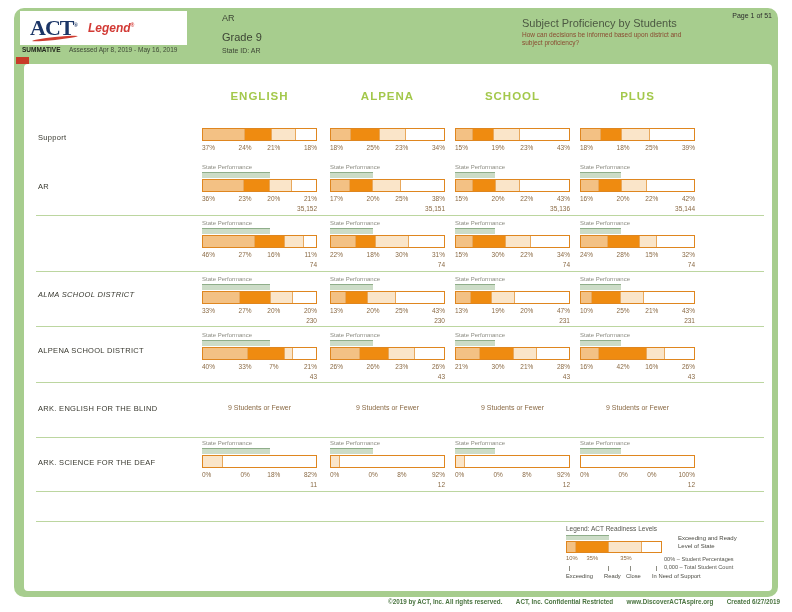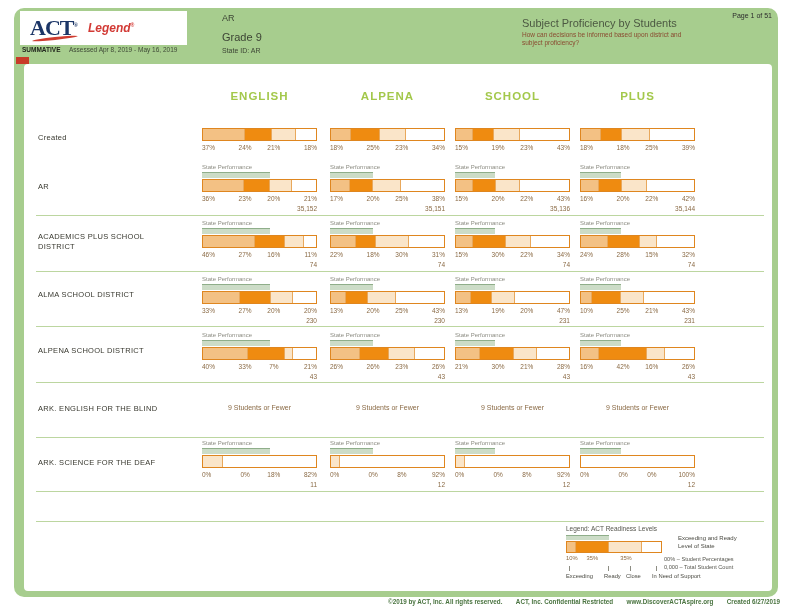--- a/index.html
+++ b/index.html
@@ -96,21 +96,21 @@
       <div class="col-header" style="left: 306px;">ALPENA</div>
       <div class="col-header" style="left: 431px;">SCHOOL</div>
       <div class="col-header" style="left: 556px;">PLUS</div>
       <div class="sep" style="top: 151px;"></div>
       <div class="sep" style="top: 207px;"></div>
       <div class="sep" style="top: 262px;"></div>
       <div class="sep" style="top: 318px;"></div>
       <div class="sep" style="top: 373px;"></div>
       <div class="sep" style="top: 427px;"></div>
       <div class="sep" style="top: 457px;"></div>
-      <div class="row-label" style="top: 69px;">Created</div>
+      <div class="row-label" style="top: 69px;">Support</div>
       <div class="cell" style="left: 178px; top: 64px;">
         <div class="bar">
           <div class="seg" style="width: 37%; background: rgb(243, 193, 132);"></div>
           <div class="seg" style="width: 24%; background: rgb(239, 139, 16);"></div>
           <div class="seg" style="width: 21%; background: rgb(250, 229, 201);"></div>
           <div class="seg" style="width: 18%; background: rgb(255, 255, 255);"></div>
         </div>
         <div class="pcts">
           <span>37%</span>
           <span>24%</span>
@@ -230,21 +230,20 @@
           <div class="seg" style="width: 42%; background: rgb(255, 255, 255);"></div>
         </div>
         <div class="pcts">
           <span>16%</span>
           <span>20%</span>
           <span>22%</span>
           <span>42%</span>
         </div>
         <div class="cnt">35,144</div>
       </div>
-      <div class="row-label" style="top: 168px;">ACADEMICS PLUS SCHOOL DISTRICT</div>
       <div class="cell" style="left: 178px; top: 156px;">
         <div class="sp">State Performance</div>
         <div class="bandwrap">
           <div class="band" style="width: 59%;"></div>
         </div>
         <div class="bar">
           <div class="seg" style="width: 46%; background: rgb(243, 193, 132);"></div>
           <div class="seg" style="width: 27%; background: rgb(239, 139, 16);"></div>
           <div class="seg" style="width: 16%; background: rgb(250, 229, 201);"></div>
           <div class="seg" style="width: 11%; background: rgb(255, 255, 255);"></div>
@@ -307,21 +306,21 @@
           <div class="seg" style="width: 32%; background: rgb(255, 255, 255);"></div>
         </div>
         <div class="pcts">
           <span>24%</span>
           <span>28%</span>
           <span>15%</span>
           <span>32%</span>
         </div>
         <div class="cnt">74</div>
       </div>
-      <div class="row-label" style="top: 226px;">ALMA SCHOOL DISTRICT</div>
+      <div class="row-label" style="top: 226px; font-style: italic;">ALMA SCHOOL DISTRICT</div>
       <div class="cell" style="left: 178px; top: 212px;">
         <div class="sp">State Performance</div>
         <div class="bandwrap">
           <div class="band" style="width: 59%;"></div>
         </div>
         <div class="bar">
           <div class="seg" style="width: 33%; background: rgb(243, 193, 132);"></div>
           <div class="seg" style="width: 27%; background: rgb(239, 139, 16);"></div>
           <div class="seg" style="width: 20%; background: rgb(250, 229, 201);"></div>
           <div class="seg" style="width: 20%; background: rgb(255, 255, 255);"></div>

